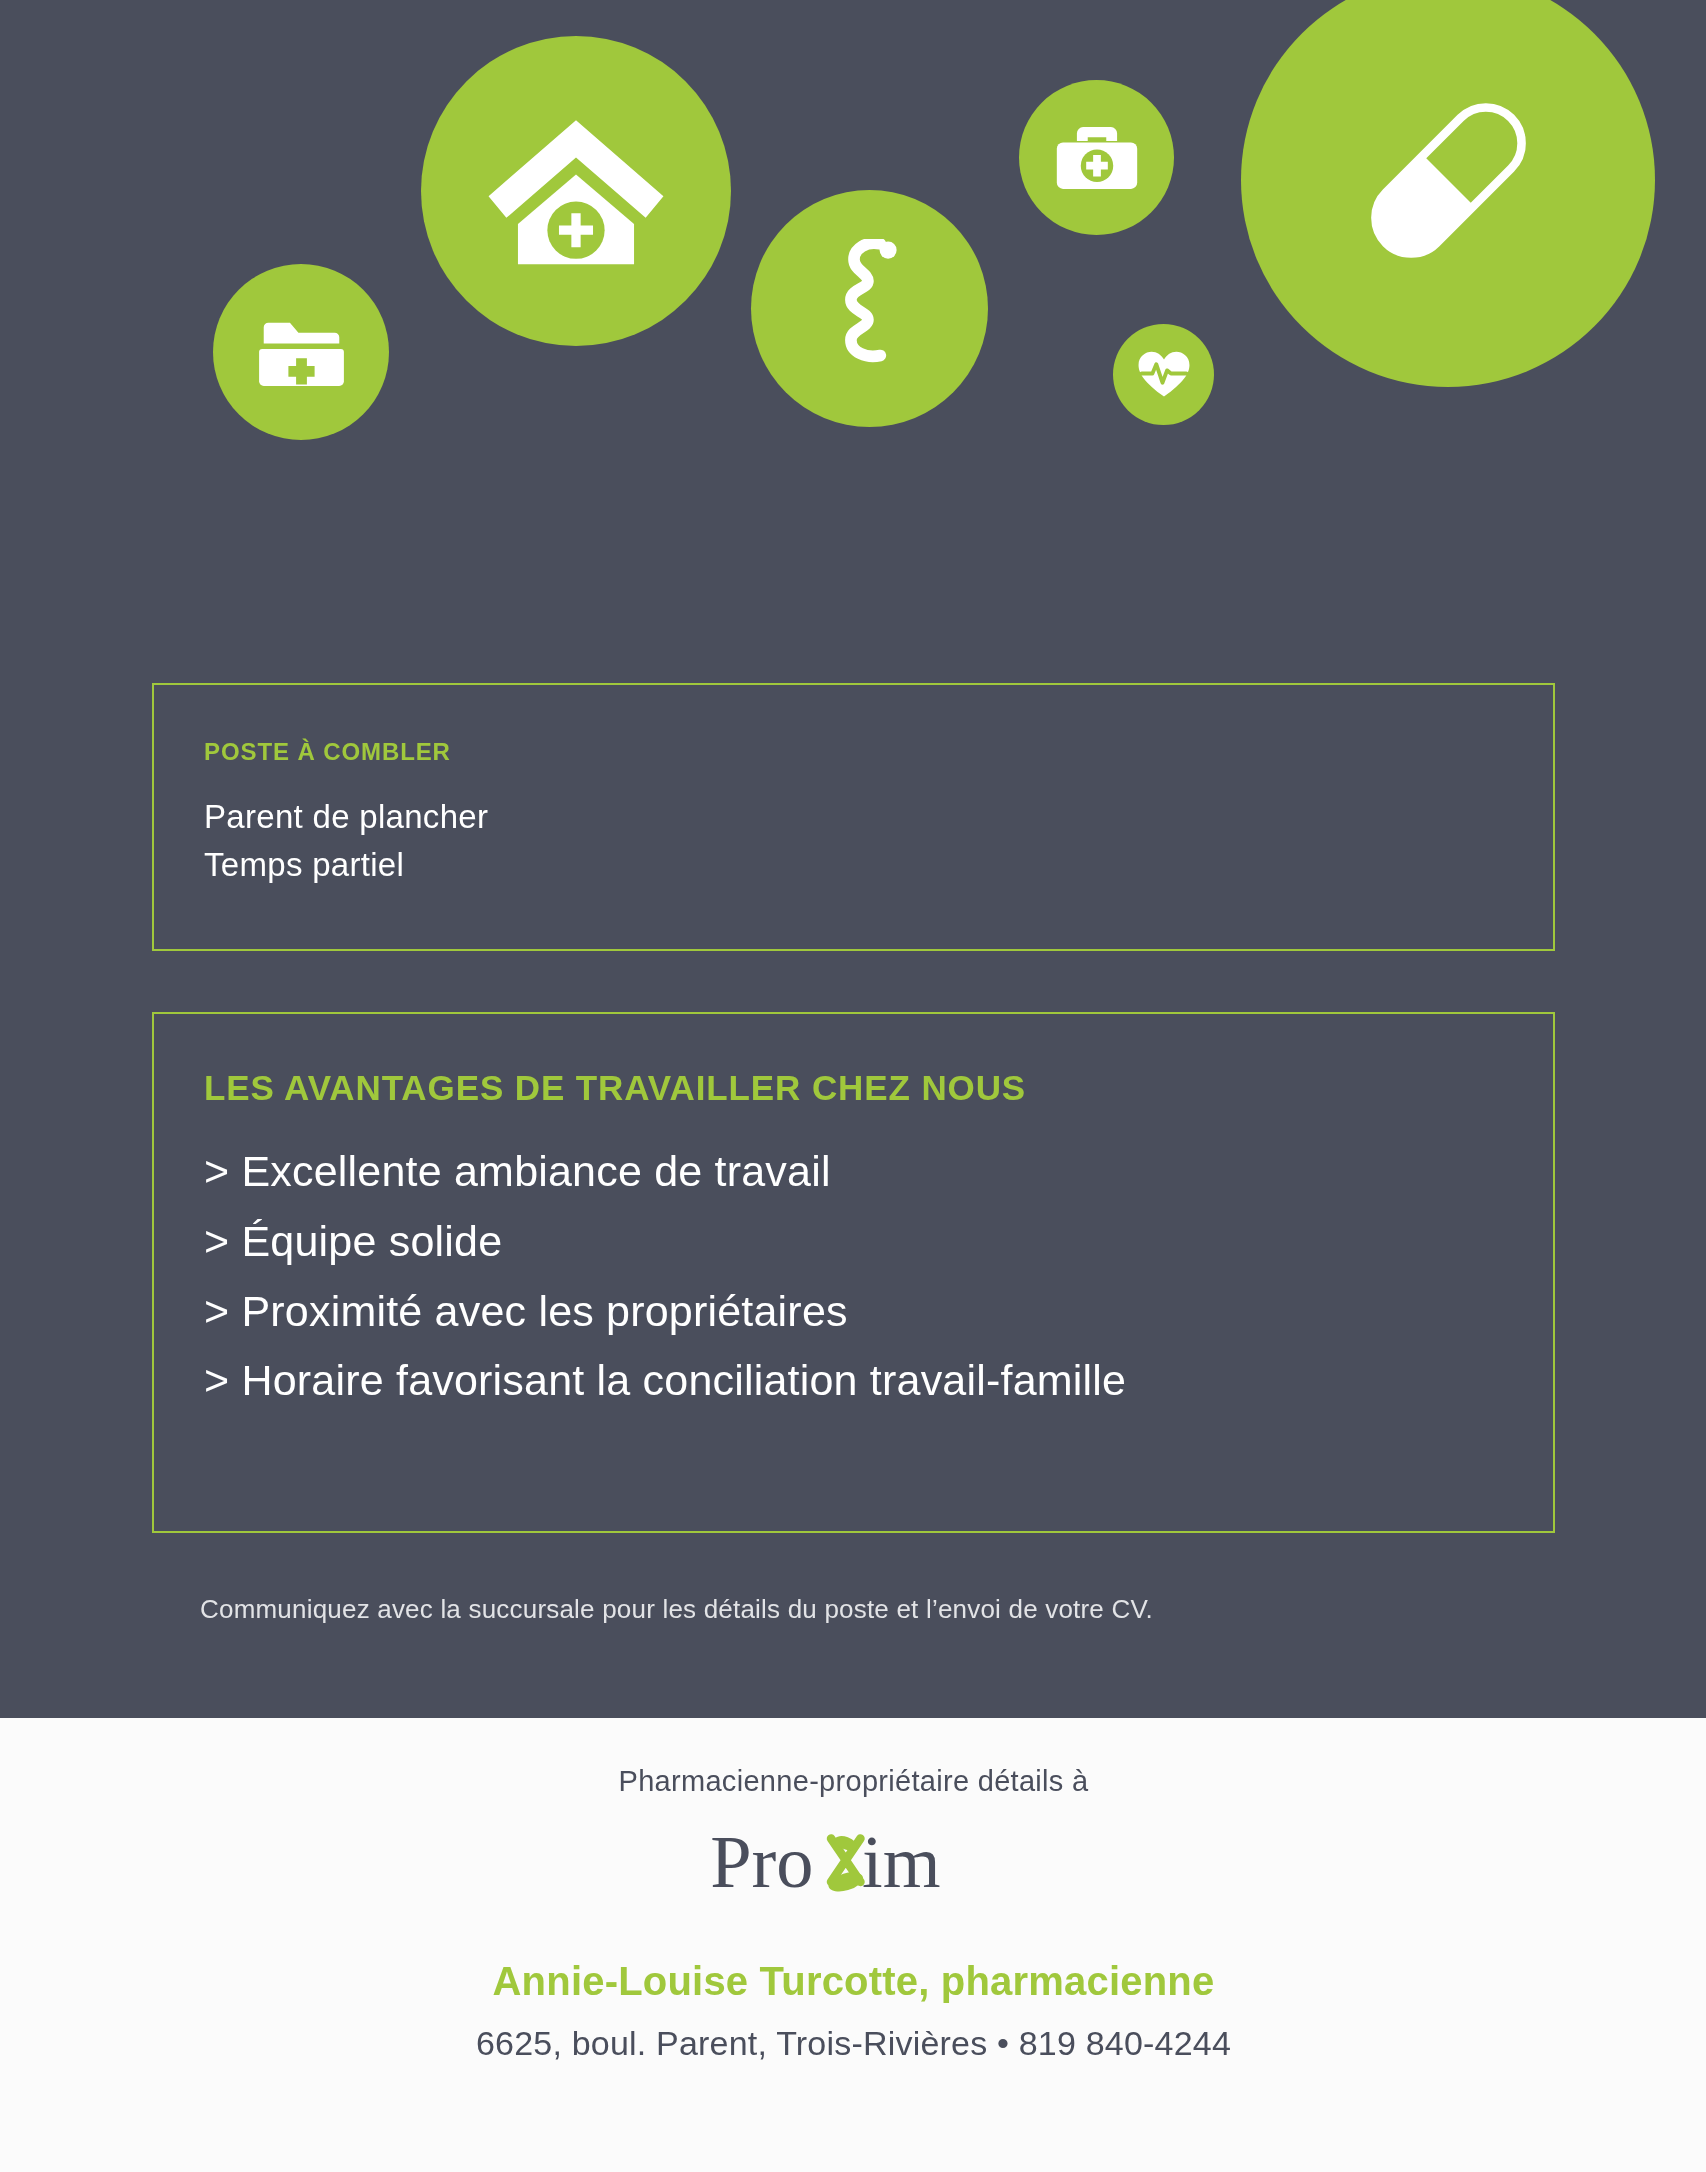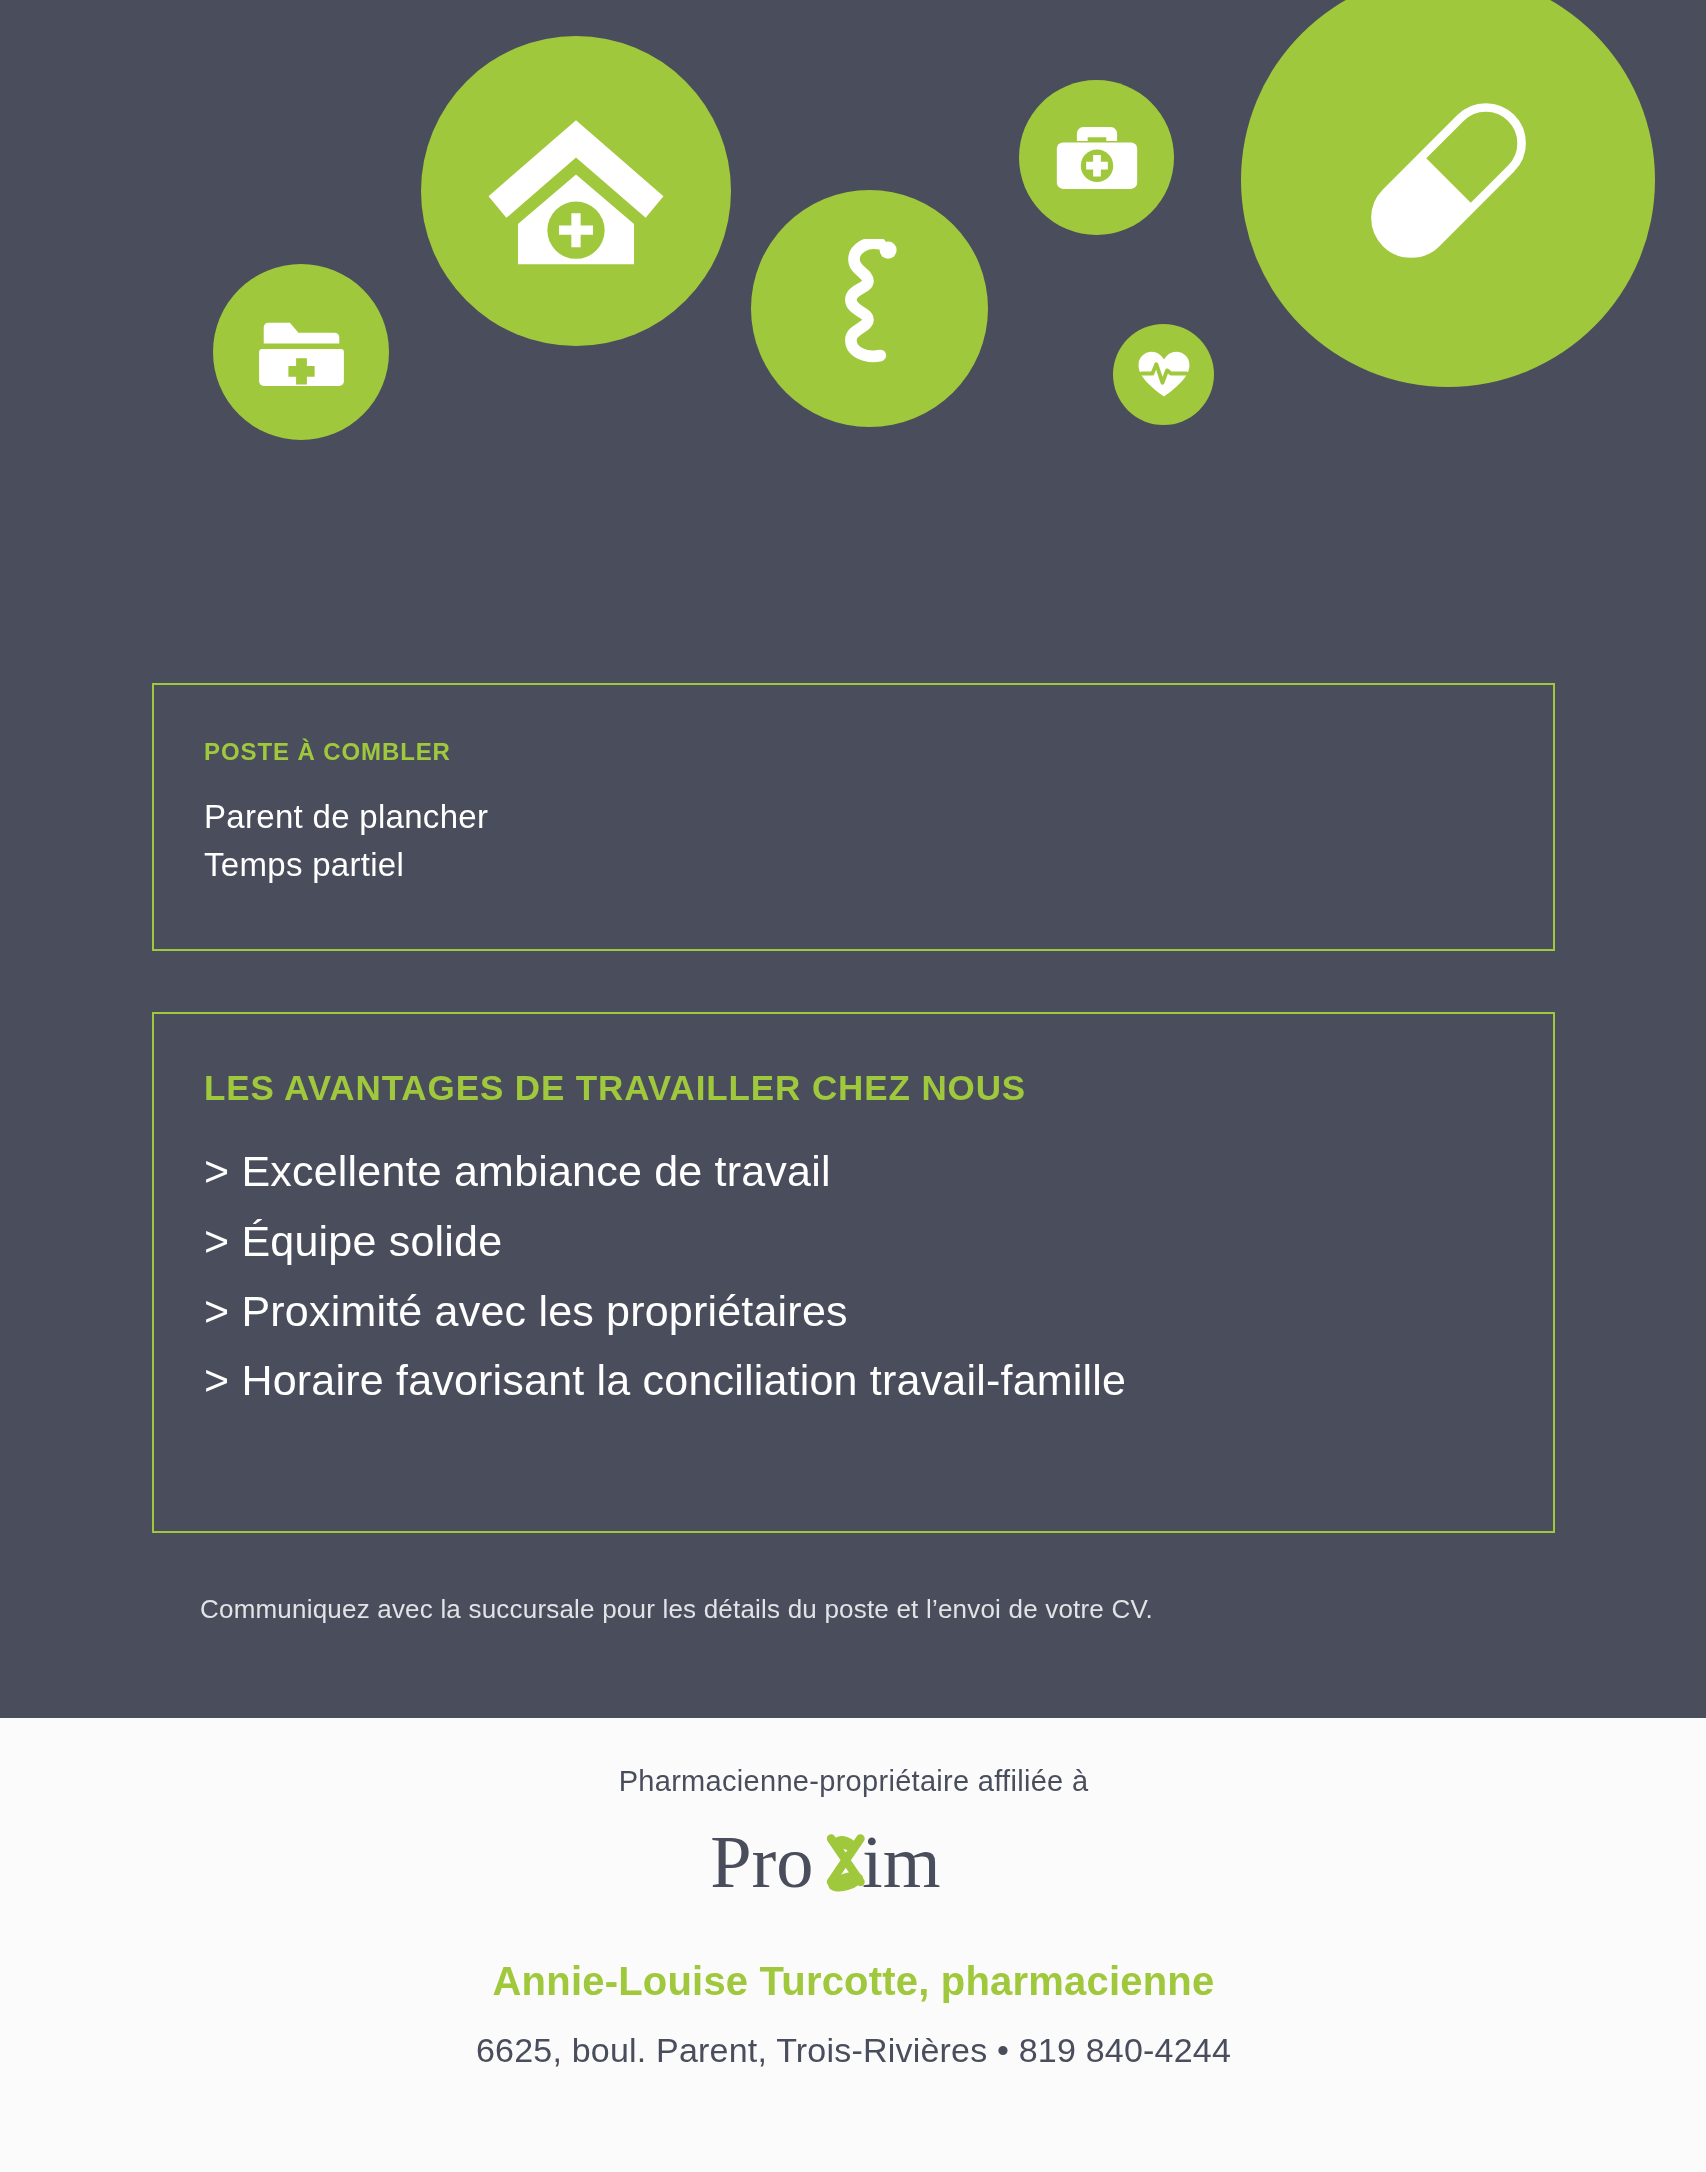--- a/index.html
+++ b/index.html
@@ -176,21 +176,21 @@
     text-align: center;
     color: #a0c83c;
     font-size: 40px;
     font-weight: 700;
     letter-spacing: 0.2px;
   }
 
   .address {
     position: absolute;
     left: 0;
-    top: 313px;
+    top: 306px;
     width: 1707px;
     text-align: center;
     color: #4a4e5c;
     font-size: 34px;
     font-weight: 400;
     letter-spacing: 0.2px;
   }
 </style>
 </head>
 <body>
@@ -273,21 +273,21 @@
       <div class="advantage adv-0">&gt; Excellente ambiance de travail</div>
       <div class="advantage adv-1">&gt; Équipe solide</div>
       <div class="advantage adv-2">&gt; Proximité avec les propriétaires</div>
       <div class="advantage adv-3">&gt; Horaire favorisant la conciliation travail-famille</div>
     </div>
 
     <div class="note">Communiquez avec la succursale pour les détails du poste et l’envoi de votre CV.</div>
   </div>
 
   <div class="footer">
-    <div class="affiliation">Pharmacienne-propriétaire affiliée à</div>
+    <div class="affiliation">Pharmacienne-propriétaire détails à</div>
 
     <div class="logo-wrap">
       <svg width="287" height="93" viewBox="0 0 370 120">
         <text x="0" y="82" font-family="'Liberation Serif', serif" font-size="96" fill="#4a4e5c">Pro</text>
         <text x="196" y="82" font-family="'Liberation Serif', serif" font-size="96" fill="#4a4e5c">im</text>
         <g transform="translate(150,14)">
           <path d="M6 6 L44 62 M44 6 L6 62" stroke="#a0c83c" stroke-width="11" stroke-linecap="round" fill="none"></path>
           <ellipse cx="25" cy="62" rx="23" ry="11" fill="#a0c83c" transform="rotate(-16 25 62)"></ellipse>
           <ellipse cx="25" cy="12" rx="15" ry="8" fill="#a0c83c" transform="rotate(20 25 12)"></ellipse>
         </g>

